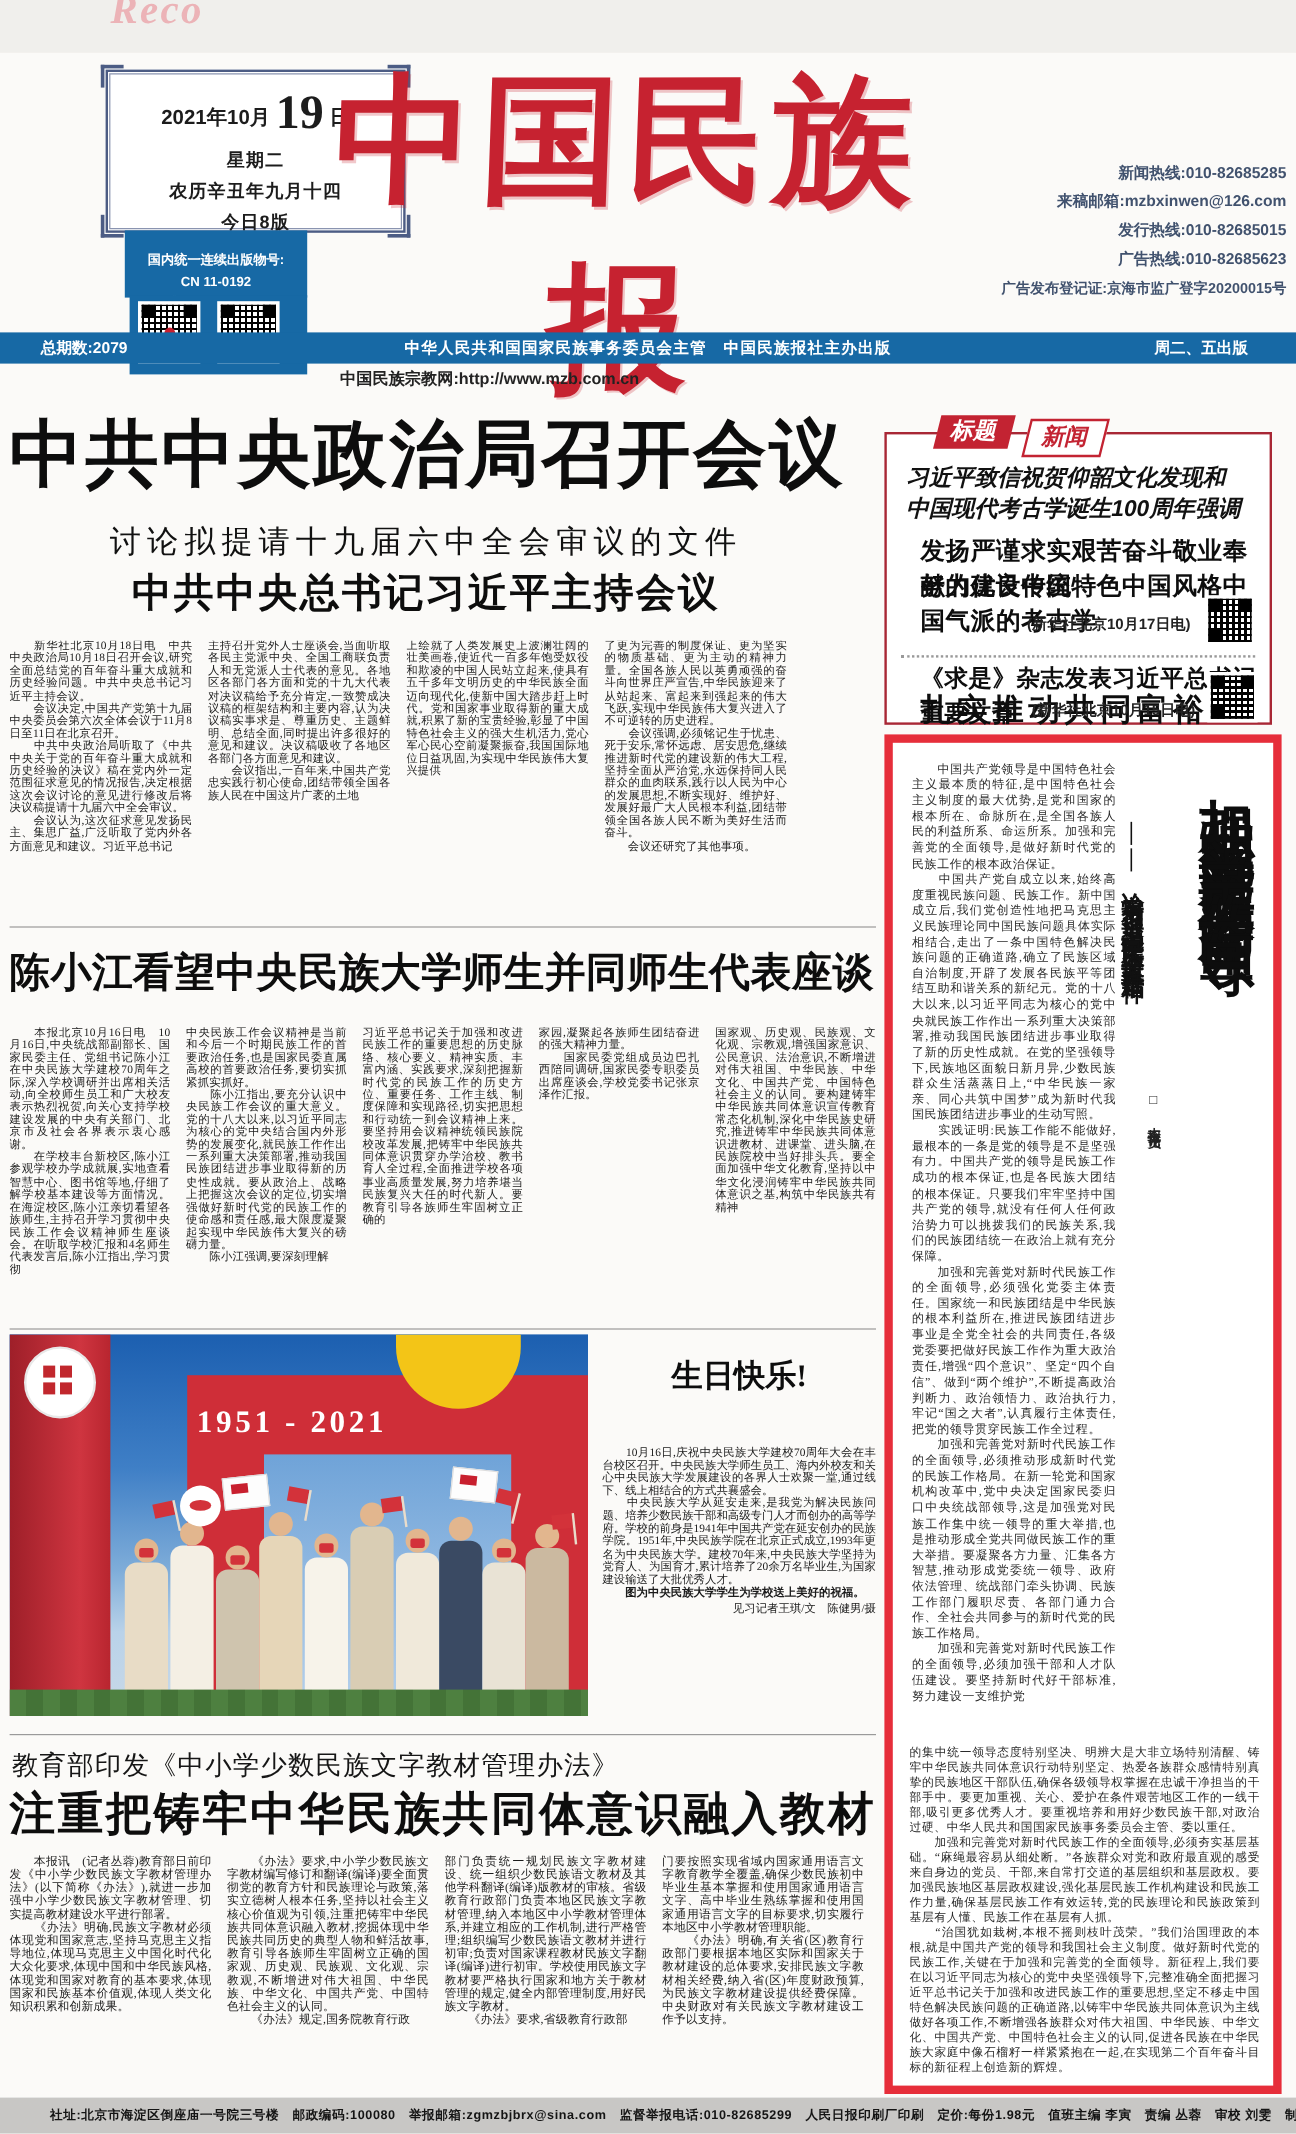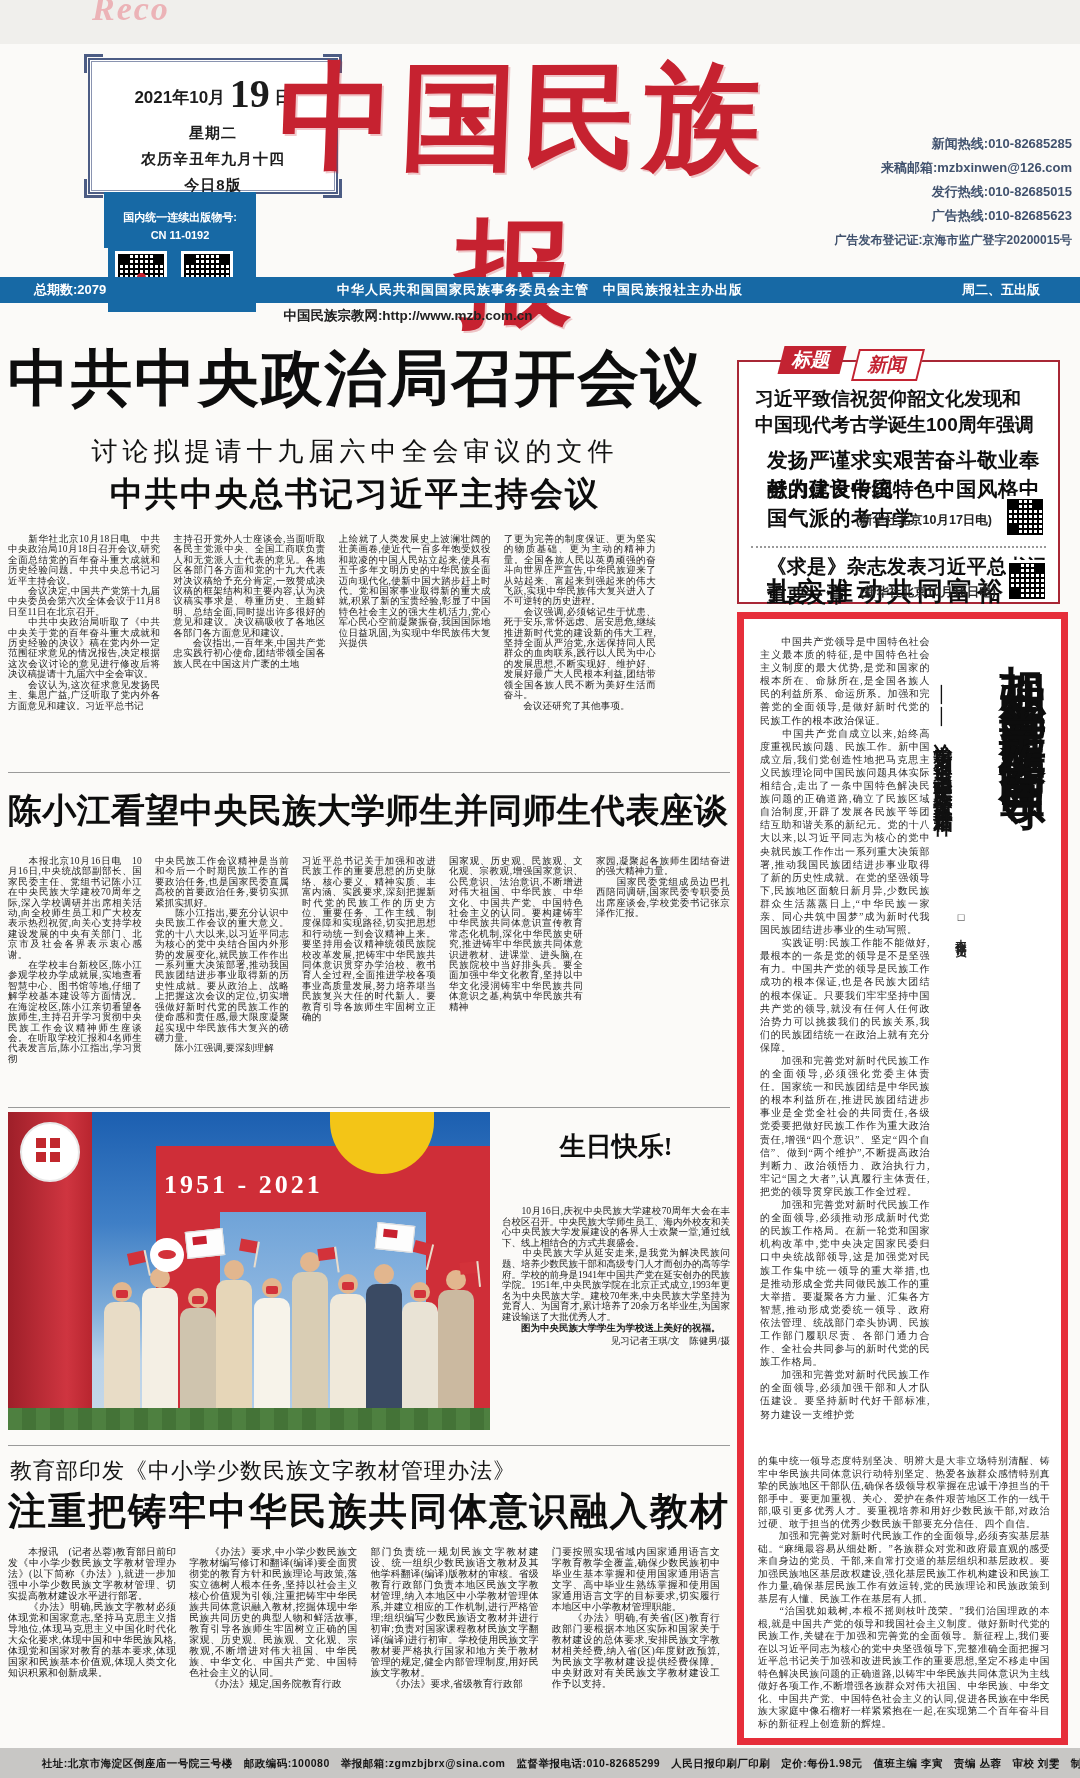--- a/index.html
+++ b/index.html
@@ -54,21 +54,21 @@
   .leadcols{left:8px;top:534px;width:648px;height:232px;}
   
   .chenhead{left:8px;top:788px;width:720px;font-family:"Liberation Serif",serif;font-weight:900;font-size:34px;
             text-align:justify;text-align-last:justify;color:#0d0d0d;}
   .chencols{left:8px;top:856px;width:722px;height:250px;}
   
   .hlbox{left:737px;top:360px;width:323px;height:244px;border:2px solid #a82735;background:#fff;box-sizing:border-box;}
   .badge{position:absolute;top:-16px;height:28px;line-height:28px;padding:0 12px;font-weight:900;font-size:19px;transform:skewX(-14deg);}
   .badge1{left:42px;background:#c32332;color:#fff;}
   .badge2{left:116px;top:-13px;background:#fff;color:#c32332;border:2px solid #c32332;}
-  .hl-k{position:absolute;left:16px;font-weight:900;font-size:19px;line-height:26px;color:#111;}
+  .hl-k{position:absolute;left:16px;font-weight:900;font-size:19px;line-height:26px;color:#111;font-style:italic;}
   .hl-h{position:absolute;left:28px;font-family:"Liberation Serif",serif;font-weight:900;font-size:20.5px;line-height:29px;color:#0d0d0d;letter-spacing:.5px;}
   .hl-src{position:absolute;font-weight:bold;font-size:12.5px;color:#222;}
   .dotted{position:absolute;left:12px;right:12px;border-top:2px dotted #999;}
   
   .redbox{left:737px;top:612px;width:331px;height:1133px;border:7px solid #e62e3a;background:#fff;box-sizing:border-box;}
   .cnarrow{position:absolute;left:16px;top:16px;width:170px;height:814px;overflow:hidden;}
   .cnarrow p,.cwide p{margin:0;font-family:"Liberation Serif",serif;font-size:10px;line-height:13.1px;
        letter-spacing:.5px;text-align:justify;color:#2a2a2a;white-space:pre-line;}
   .csub{position:absolute;left:186px;top:66px;height:640px;writing-mode:vertical-rl;
         font-family:"Liberation Serif",serif;font-weight:bold;font-size:19px;letter-spacing:3px;color:#111;}
@@ -216,38 +216,38 @@
       <p>　　中国共产党自成立以来,始终高度重视民族问题、民族工作。新中国成立后,我们党创造性地把马克思主义民族理论同中国民族问题具体实际相结合,走出了一条中国特色解决民族问题的正确道路,确立了民族区域自治制度,开辟了发展各民族平等团结互助和谐关系的新纪元。党的十八大以来,以习近平同志为核心的党中央就民族工作作出一系列重大决策部署,推动我国民族团结进步事业取得了新的历史性成就。在党的坚强领导下,民族地区面貌日新月异,少数民族群众生活蒸蒸日上,“中华民族一家亲、同心共筑中国梦”成为新时代我国民族团结进步事业的生动写照。</p>
       <p>　　实践证明:民族工作能不能做好,最根本的一条是党的领导是不是坚强有力。中国共产党的领导是民族工作成功的根本保证,也是各民族大团结的根本保证。只要我们牢牢坚持中国共产党的领导,就没有任何人任何政治势力可以挑拨我们的民族关系,我们的民族团结统一在政治上就有充分保障。</p>
       <p>　　加强和完善党对新时代民族工作的全面领导,必须强化党委主体责任。国家统一和民族团结是中华民族的根本利益所在,推进民族团结进步事业是全党全社会的共同责任,各级党委要把做好民族工作作为重大政治责任,增强“四个意识”、坚定“四个自信”、做到“两个维护”,不断提高政治判断力、政治领悟力、政治执行力,牢记“国之大者”,认真履行主体责任,把党的领导贯穿民族工作全过程。</p>
       <p>　　加强和完善党对新时代民族工作的全面领导,必须推动形成新时代党的民族工作格局。在新一轮党和国家机构改革中,党中央决定国家民委归口中央统战部领导,这是加强党对民族工作集中统一领导的重大举措,也是推动形成全党共同做民族工作的重大举措。要凝聚各方力量、汇集各方智慧,推动形成党委统一领导、政府依法管理、统战部门牵头协调、民族工作部门履职尽责、各部门通力合作、全社会共同参与的新时代党的民族工作格局。</p>
       <p>　　加强和完善党对新时代民族工作的全面领导,必须加强干部和人才队伍建设。要坚持新时代好干部标准,努力建设一支维护党</p>
     </div>
     <div class="csub">——论学习贯彻习近平总书记中央民族工作会议重要讲话精神</div>
     <div class="cby">□ 本报评论员</div>
     <div class="ctitle">加强和完善党对民族工作的全面领导</div>
     <div class="cwide">
-      <p>的集中统一领导态度特别坚决、明辨大是大非立场特别清醒、铸牢中华民族共同体意识行动特别坚定、热爱各族群众感情特别真挚的民族地区干部队伍,确保各级领导权掌握在忠诚干净担当的干部手中。要更加重视、关心、爱护在条件艰苦地区工作的一线干部,吸引更多优秀人才。要重视培养和用好少数民族干部,对政治过硬、敢于担当的优秀少数民族干部要充分信任、四个自信。</p>
+      <p>的集中统一领导态度特别坚决、明辨大是大非立场特别清醒、铸牢中华民族共同体意识行动特别坚定、热爱各族群众感情特别真挚的民族地区干部队伍,确保各级领导权掌握在忠诚干净担当的干部手中。要更加重视、关心、爱护在条件艰苦地区工作的一线干部,吸引更多优秀人才。要重视培养和用好少数民族干部,对政治过硬、中华人民共和国国家民族事务委员会主管、委以重任。</p>
       <p>　　加强和完善党对新时代民族工作的全面领导,必须夯实基层基础。“麻绳最容易从细处断。”各族群众对党和政府最直观的感受来自身边的党员、干部,来自常打交道的基层组织和基层政权。要加强民族地区基层政权建设,强化基层民族工作机构建设和民族工作力量,确保基层民族工作有效运转,党的民族理论和民族政策到基层有人懂、民族工作在基层有人抓。</p>
       <p>　　“治国犹如栽树,本根不摇则枝叶茂荣。”我们治国理政的本根,就是中国共产党的领导和我国社会主义制度。做好新时代党的民族工作,关键在于加强和完善党的全面领导。新征程上,我们要在以习近平同志为核心的党中央坚强领导下,完整准确全面把握习近平总书记关于加强和改进民族工作的重要思想,坚定不移走中国特色解决民族问题的正确道路,以铸牢中华民族共同体意识为主线做好各项工作,不断增强各族群众对伟大祖国、中华民族、中华文化、中国共产党、中国特色社会主义的认同,促进各民族在中华民族大家庭中像石榴籽一样紧紧抱在一起,在实现第二个百年奋斗目标的新征程上创造新的辉煌。</p>
     </div>
   </div>
 
   <div class="abs rule" style="left:8px;top:772px;width:722px;"></div>
   <div class="abs chenhead">陈小江看望中央民族大学师生并同师生代表座谈</div>
   <div class="abs cols chencols">
     <div class="col">　　本报北京10月16日电　10月16日,中央统战部副部长、国家民委主任、党组书记陈小江在中央民族大学建校70周年之际,深入学校调研并出席相关活动,向全校师生员工和广大校友表示热烈祝贺,向关心支持学校建设发展的中央有关部门、北京市及社会各界表示衷心感谢。
 　　在学校丰台新校区,陈小江参观学校办学成就展,实地查看智慧中心、图书馆等地,仔细了解学校基本建设等方面情况。在海淀校区,陈小江亲切看望各族师生,主持召开学习贯彻中央民族工作会议精神师生座谈会。在听取学校汇报和4名师生代表发言后,陈小江指出,学习贯彻</div>
     <div class="col">中央民族工作会议精神是当前和今后一个时期民族工作的首要政治任务,也是国家民委直属高校的首要政治任务,要切实抓紧抓实抓好。
 　　陈小江指出,要充分认识中央民族工作会议的重大意义。党的十八大以来,以习近平同志为核心的党中央结合国内外形势的发展变化,就民族工作作出一系列重大决策部署,推动我国民族团结进步事业取得新的历史性成就。要从政治上、战略上把握这次会议的定位,切实增强做好新时代党的民族工作的使命感和责任感,最大限度凝聚起实现中华民族伟大复兴的磅礴力量。
 　　陈小江强调,要深刻理解</div>
     <div class="col">习近平总书记关于加强和改进民族工作的重要思想的历史脉络、核心要义、精神实质、丰富内涵、实践要求,深刻把握新时代党的民族工作的历史方位、重要任务、工作主线、制度保障和实现路径,切实把思想和行动统一到会议精神上来。要坚持用会议精神统领民族院校改革发展,把铸牢中华民族共同体意识贯穿办学治校、教书育人全过程,全面推进学校各项事业高质量发展,努力培养堪当民族复兴大任的时代新人。要教育引导各族师生牢固树立正确的</div>
-    <div class="col">国家观、历史观、民族观、文化观、宗教观,增强国家意识、公民意识、法治意识,不断增进对伟大祖国、中华民族、中华文化、中国共产党、中国特色社会主义的认同。要构建铸牢中华民族共同体意识宣传教育常态化机制,深化中华民族史研究,推进铸牢中华民族共同体意识进教材、进课堂、进头脑,在民族院校中当好排头兵。要全面加强中华文化教育,坚持以中华文化浸润铸牢中华民族共同体意识之基,构筑中华民族共有精神</div>
     <div class="col">家园,凝聚起各族师生团结奋进的强大精神力量。
 　　国家民委党组成员边巴扎西陪同调研,国家民委专职委员出席座谈会,学校党委书记张京泽作汇报。</div>
+    <div class="col">国家观、历史观、民族观、文化观、宗教观,增强国家意识、公民意识、法治意识,不断增进对伟大祖国、中华民族、中华文化、中国共产党、中国特色社会主义的认同。要构建铸牢中华民族共同体意识宣传教育常态化机制,深化中华民族史研究,推进铸牢中华民族共同体意识进教材、进课堂、进头脑,在民族院校中当好排头兵。要全面加强中华文化教育,坚持以中华文化浸润铸牢中华民族共同体意识之基,构筑中华民族共有精神</div>
   </div>
   <div class="abs rule" style="left:8px;top:1107px;width:722px;"></div>
 
   <div class="abs photo">
     <div class="parch">
       <div class="parchhole"></div>
     </div>
     <div class="pyellow"></div>
     <div class="pbanner"></div>
     <div class="plogo">

